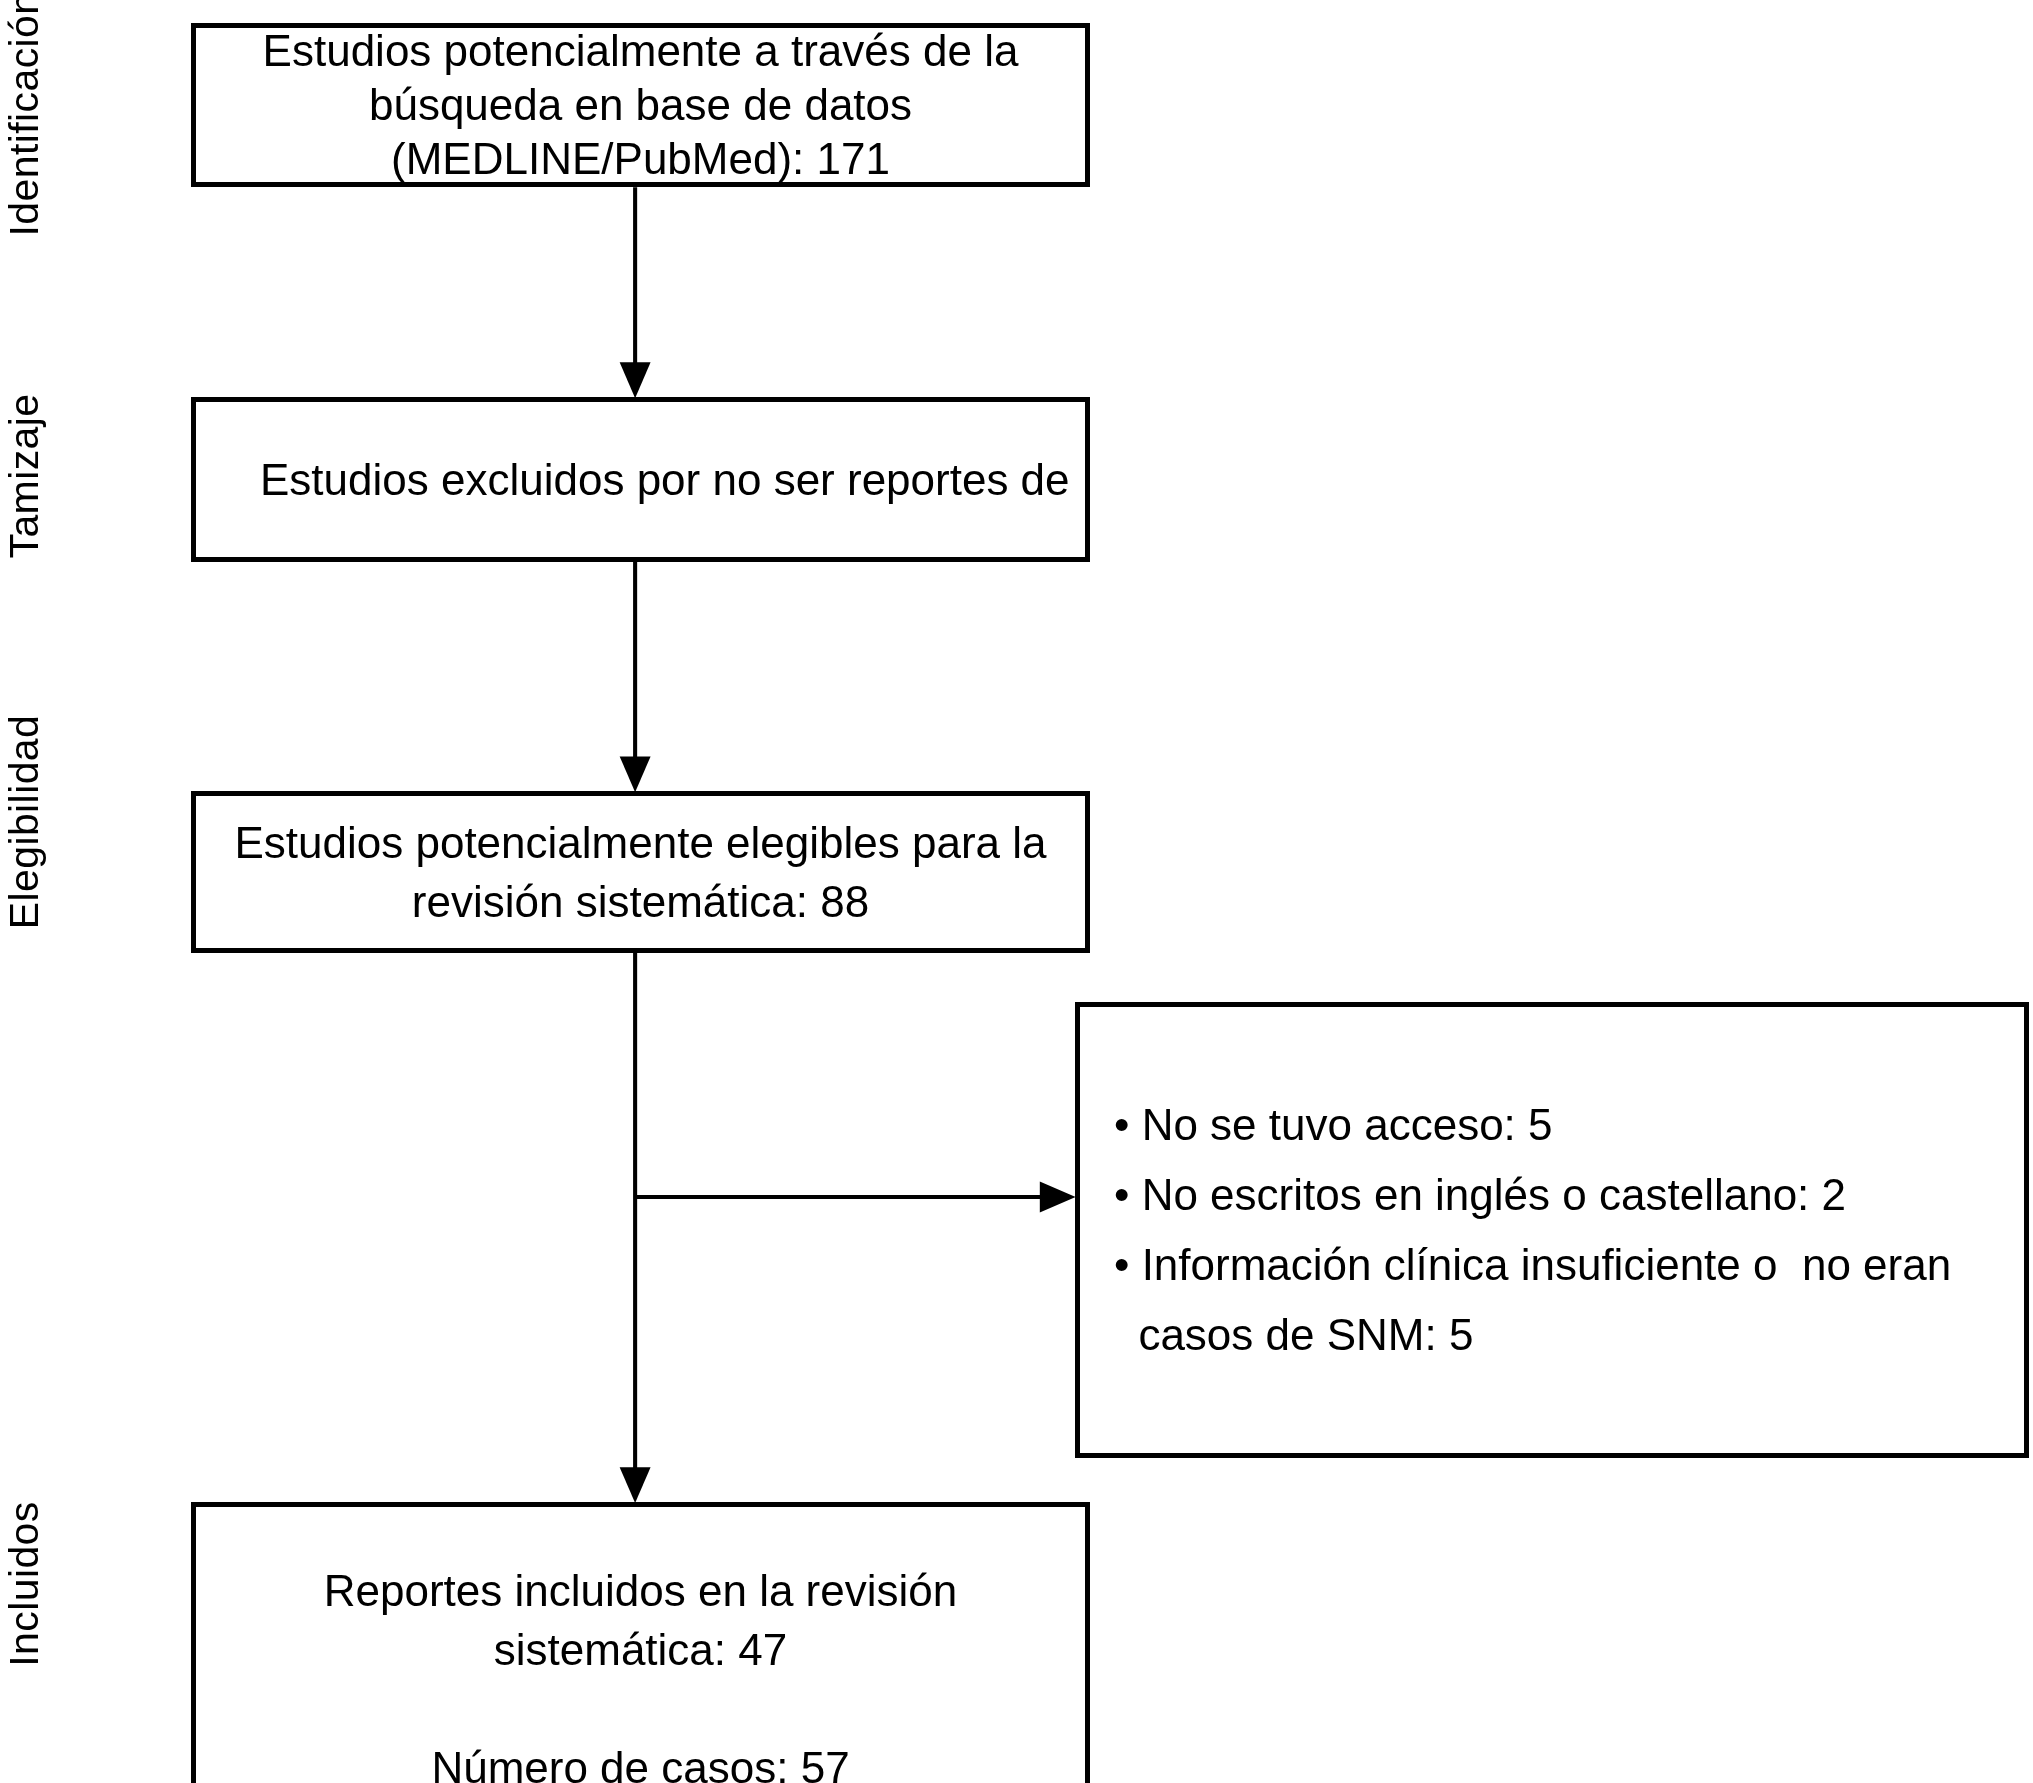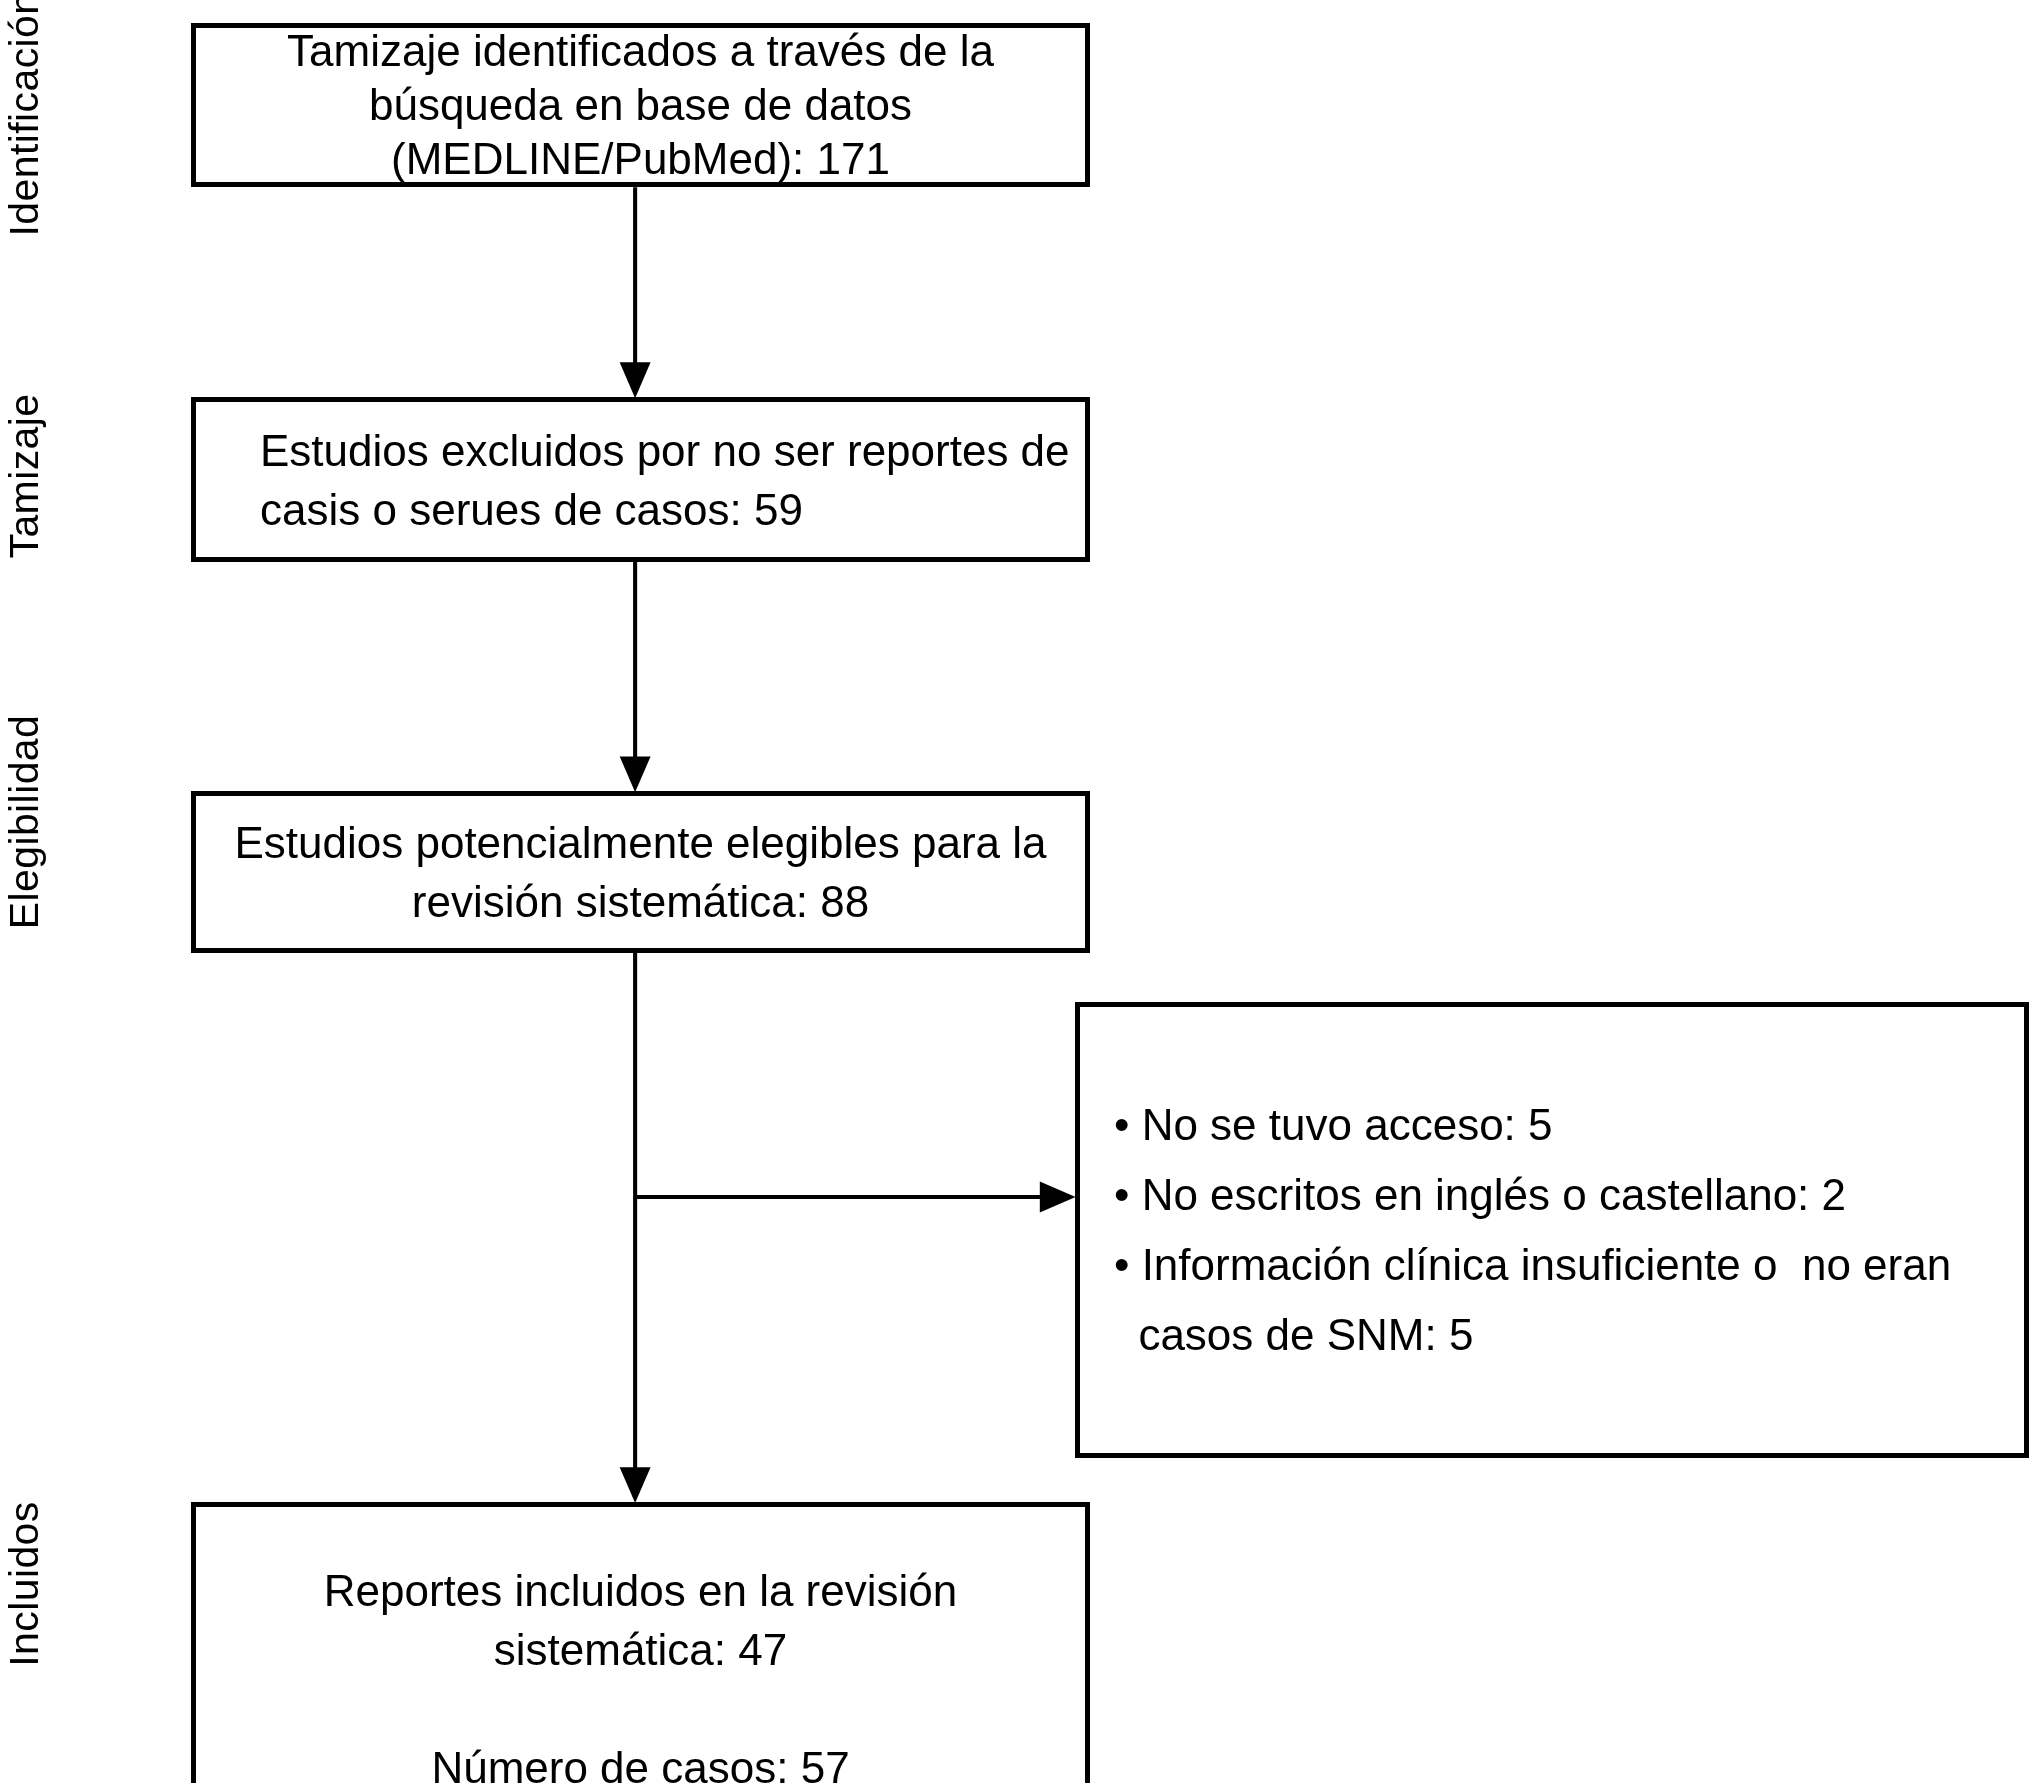--- a/index.html
+++ b/index.html
@@ -84,28 +84,27 @@
     <line x1="780" y1="1470" x2="1278" y2="1470" stroke="#000000" stroke-width="5"></line>
     <polygon points="1321,1470 1277,1451 1277,1489" fill="#000000"></polygon>
   </svg>
 
   <div class="stage-label" style="left:24.4px; top:114px;">Identificación</div>
   <div class="stage-label" style="left:24.4px; top:476px;">Tamizaje</div>
   <div class="stage-label" style="left:24.4px; top:822px;">Elegibilidad</div>
   <div class="stage-label" style="left:24.4px; top:1584px;">Incluidos</div>
 
   <div class="flow-box box-identification centered-lines">
-    <div class="box-line">Tamizaje identificados a través de la</div>
+    <div class="box-line">Estudios potencialmente a través de la</div>
     <div class="box-line">búsqueda en base de datos</div>
     <div class="box-line">(MEDLINE/PubMed): 171</div>
   </div>
 
   <div class="flow-box box-screening">
     <div class="box-line">Estudios excluidos por no ser reportes de</div>
-    <div class="box-line">casis o serues de casos: 59</div>
   </div>
 
   <div class="flow-box box-eligibility centered-lines">
     <div class="box-line">Estudios potencialmente elegibles para la</div>
     <div class="box-line">revisión sistemática: 88</div>
   </div>
 
   <div class="flow-box box-excluded">
     <div class="box-line">• No se tuvo acceso: 5</div>
     <div class="box-line">• No escritos en inglés o castellano: 2</div>

